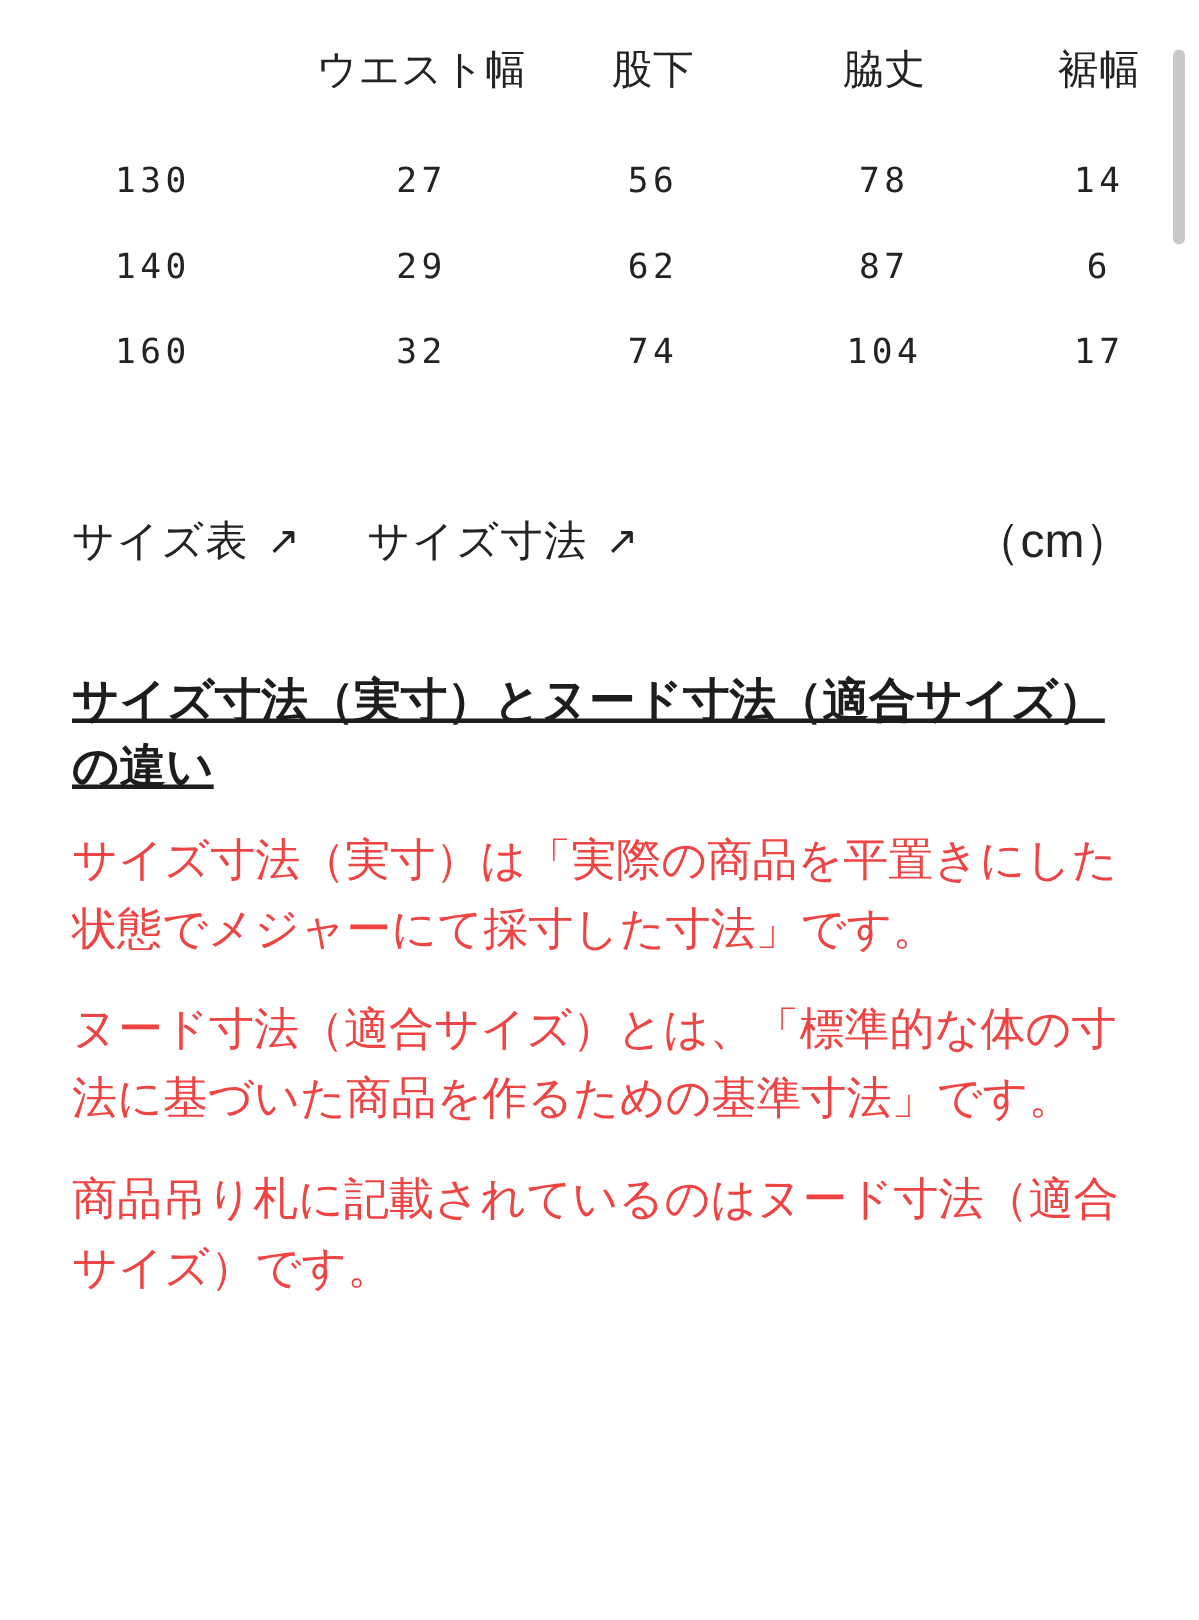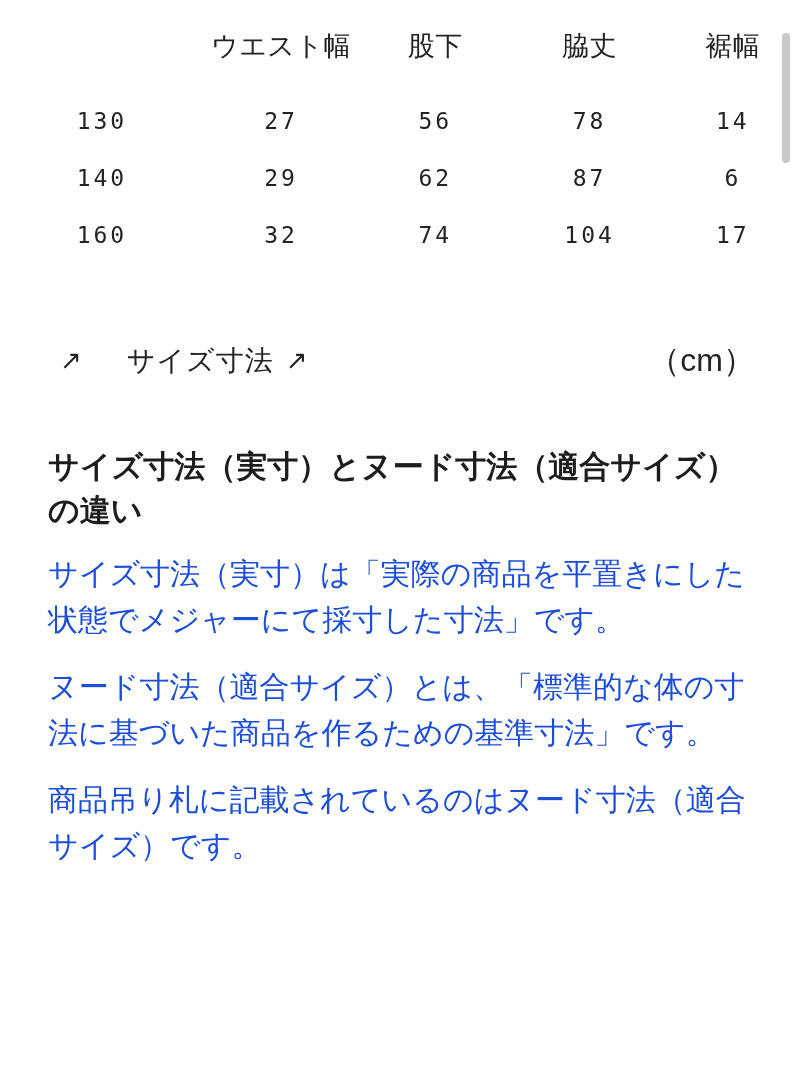--- a/index.html
+++ b/index.html
@@ -114,29 +114,30 @@
     padding-right: 42px;
   }
 
   .prose h2 {
     margin: 0 0 18px 0;
     font-size: 31px;
     font-weight: bold;
     line-height: 1.42;
     letter-spacing: 0px;
     color: #1d1d1d;
+    text-decoration: underline;
   }
 
   .prose p {
     margin: 0 0 22px 0;
     font-size: 30px;
     font-weight: normal;
     line-height: 1.52;
     letter-spacing: 0px;
-    color: #1d4ed8;
+    color: #ef4444;
   }
 
   .prose p:last-child { margin-bottom: 0; }
 
   
   .scrollbar-track {
     position: absolute;
     top: 0;
     right: 4px;
     width: 10px;
@@ -196,20 +197,21 @@
         <td>32</td>
         <td>74</td>
         <td>104</td>
         <td>17</td>
       </tr>
     </tbody>
   </table>
 
   <div class="meta-row">
     <a class="meta-link" href="#">
+        <span>サイズ表</span>
         <span class="arrow">↗</span>
       </a>
     <a class="meta-link" href="#">
         <span>サイズ寸法</span>
         <span class="arrow">↗</span>
       </a>
     <span class="meta-unit">（cm）</span>
   </div>
 
   <div class="prose">

